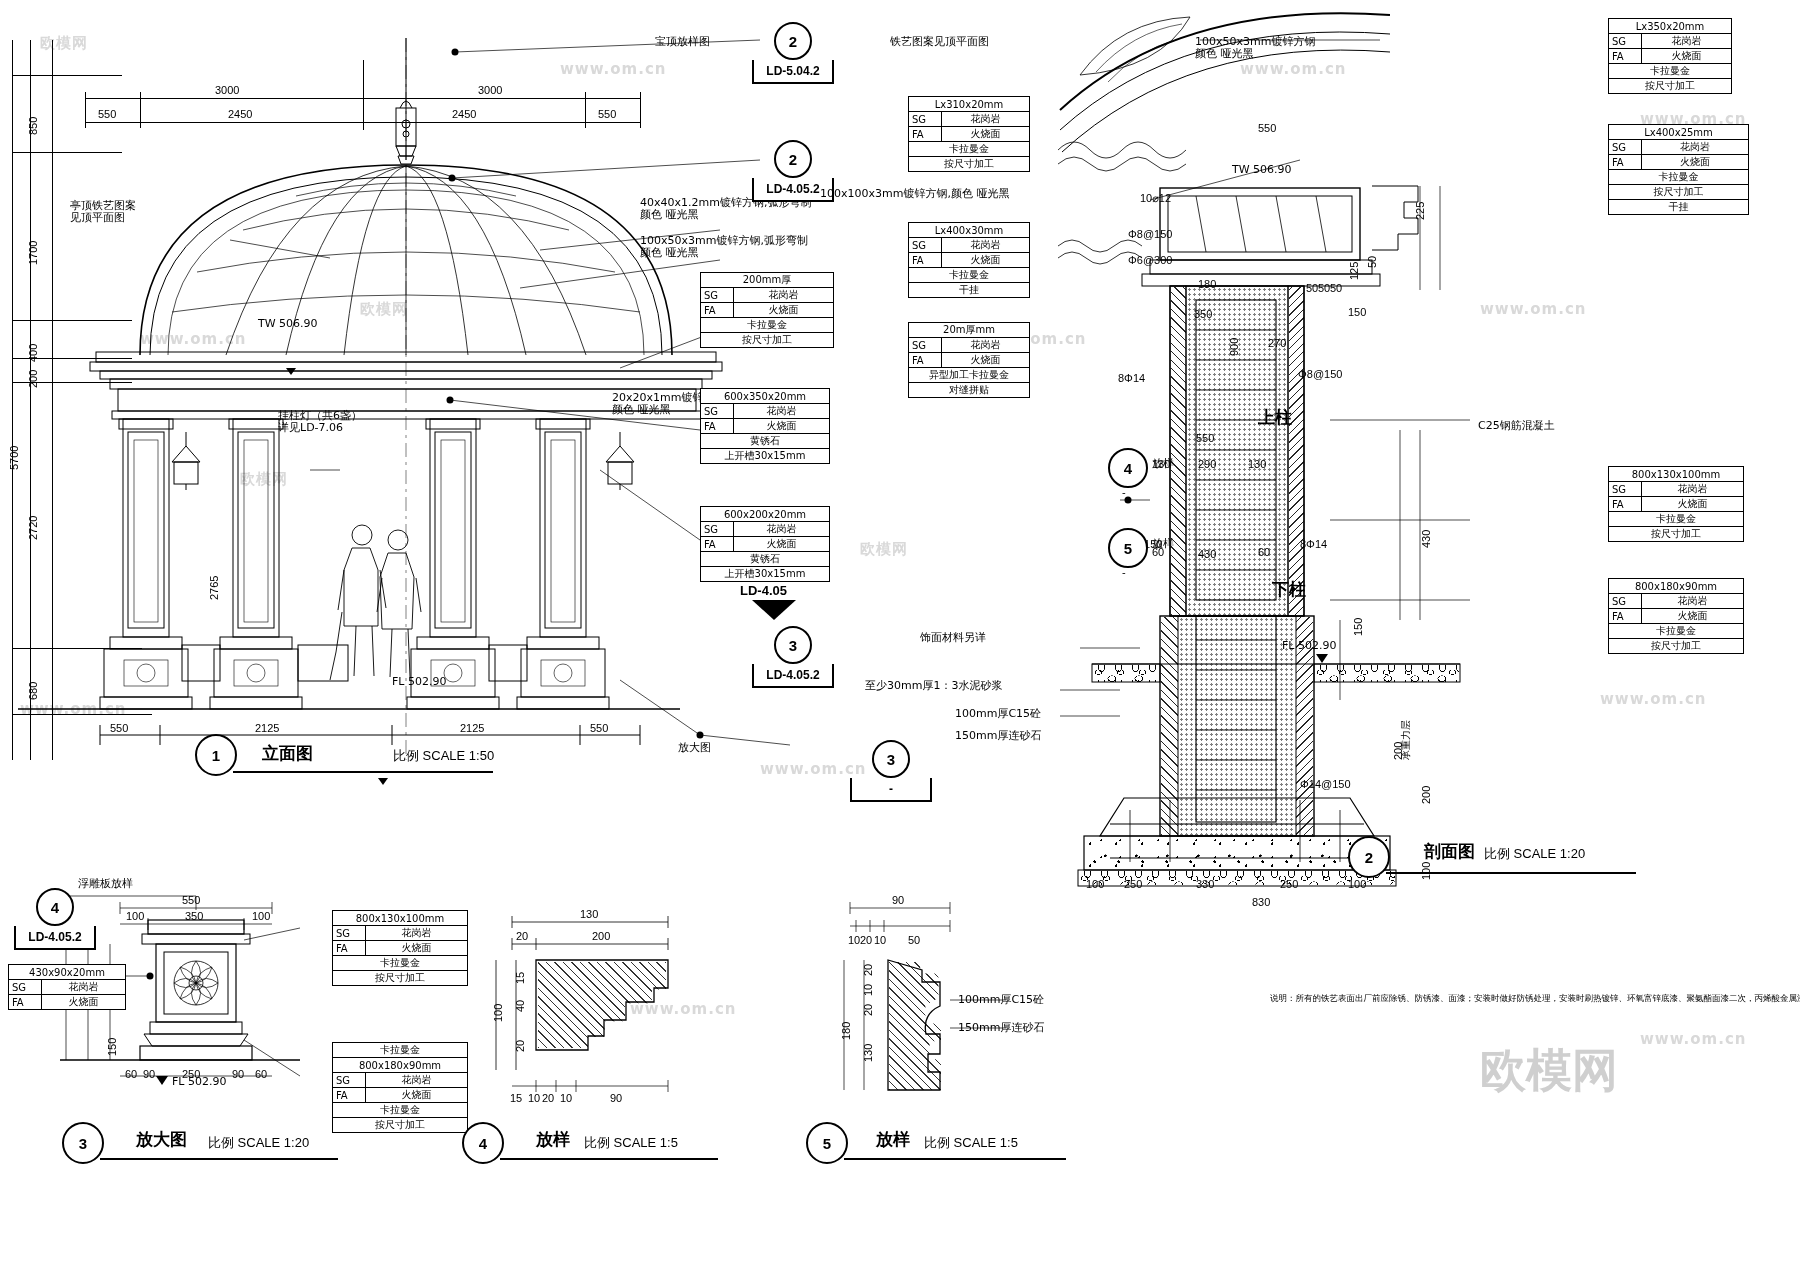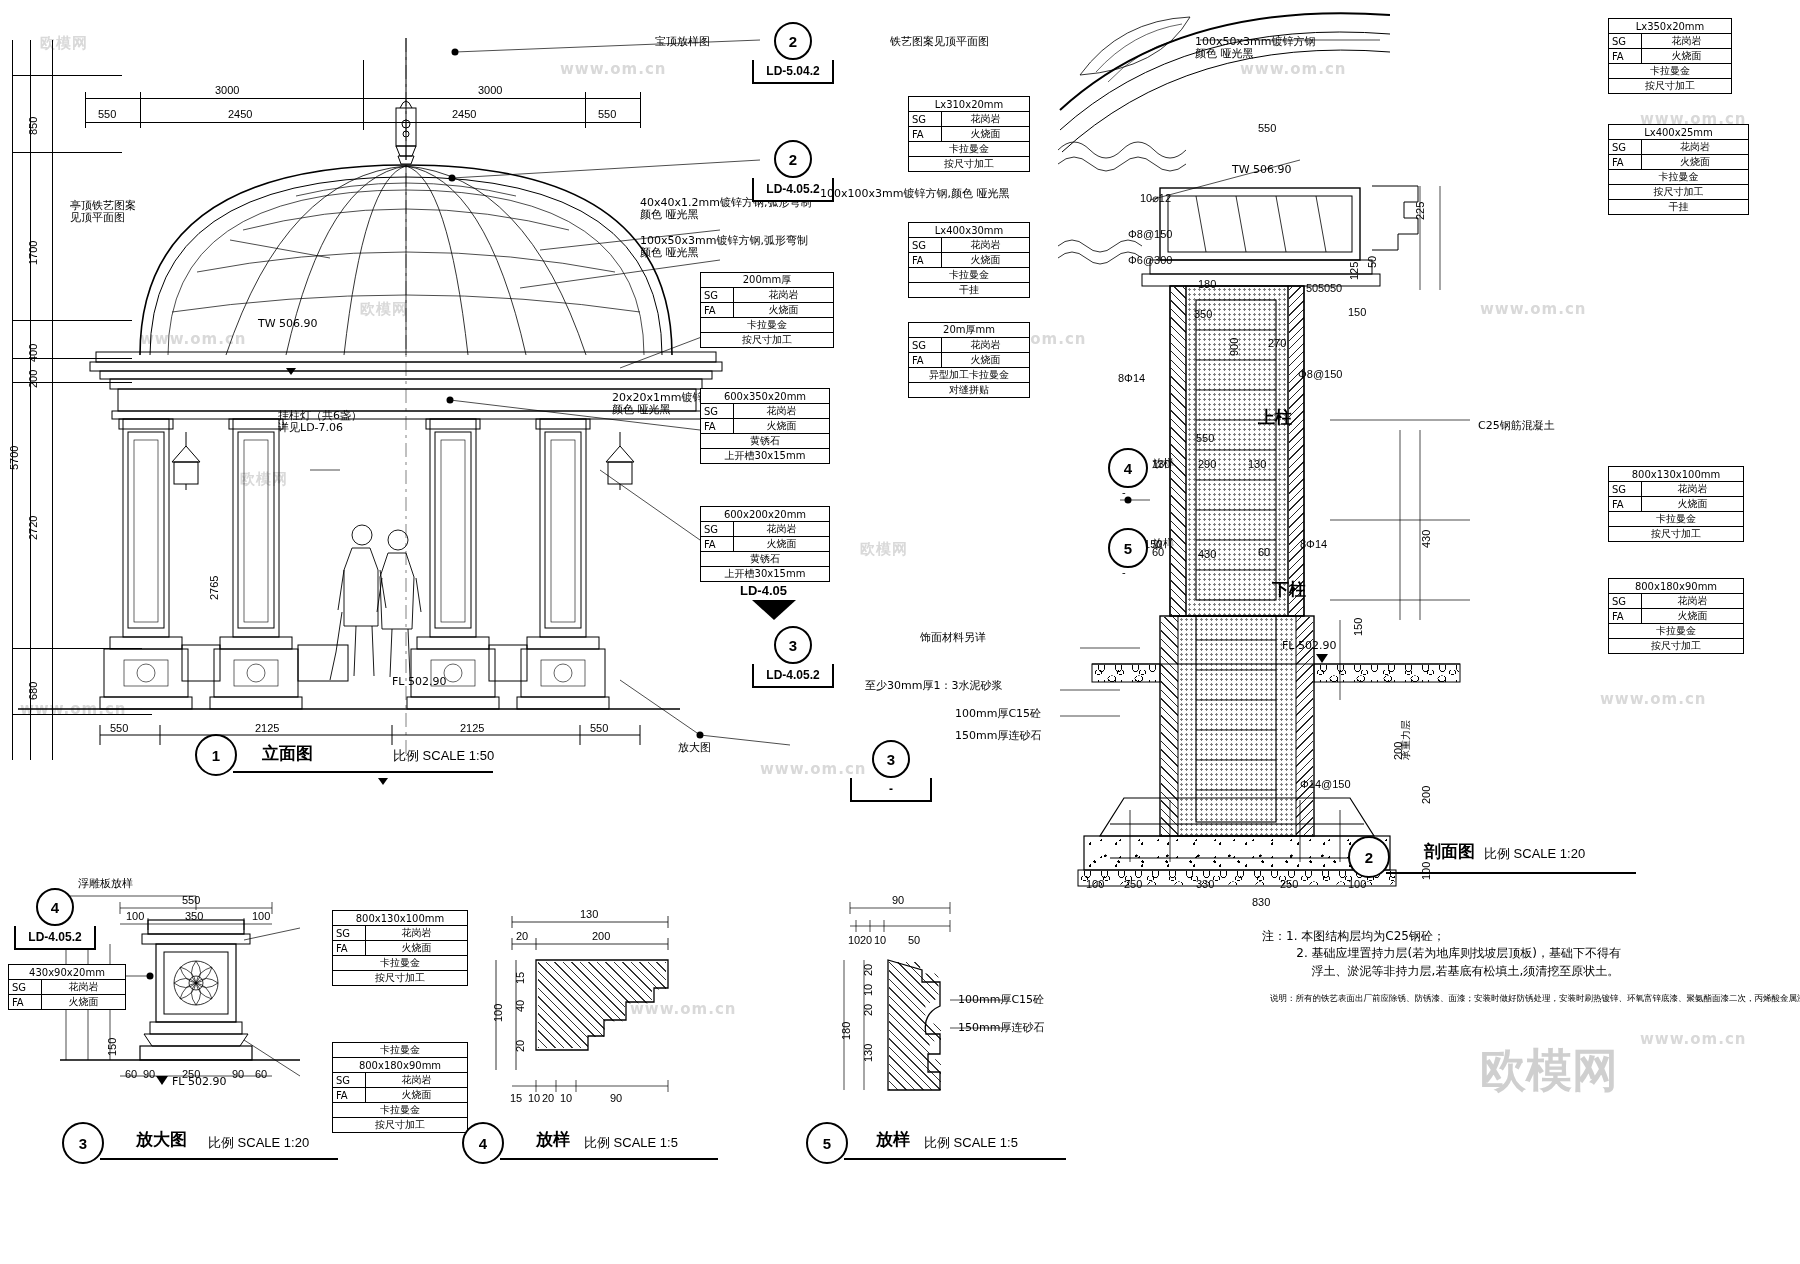--- a/index.html
+++ b/index.html
@@ -715,23 +715,20 @@
         </tr>
     <tr>
           <td class="full" colspan="2">卡拉曼金</td>
         </tr>
     <tr>
           <td class="full" colspan="2">按尺寸加工</td>
         </tr>
   </tbody>
     </table>
 
-  <div class="txt cn" style="left:1262px;top:928px;white-space:pre;font-size:12px;line-height:1.45;">注：1. 本图结构层均为C25钢砼；
-         2. 基础应埋置持力层(若为地库则找坡层顶板)，基础下不得有
-             浮土、淤泥等非持力层,若基底有松填土,须清挖至原状土。</div>
   <div class="txt cn tiny" style="left:1270px;top:992px;white-space:pre;line-height:1.5;width:420px;">说明：所有的铁艺表面出厂前应除锈、防锈漆、面漆；安装时做好防锈处理，安装时刷热镀锌、环氧富锌底漆、聚氨酯面漆二次，丙烯酸金属漆两次，颜色哑光黑。</div>
 
   <div style="position:absolute;left:0;top:880px;width:400px;height:384px;">
     <svg width="400" height="384" style="position:absolute;left:0;top:0;">
 
       <rect x="148" y="40" width="96" height="14" fill="none" stroke="#000" stroke-width="1.2"></rect>
       <rect x="142" y="54" width="108" height="10" fill="none" stroke="#000"></rect>
 
       <rect x="156" y="64" width="80" height="78" fill="none" stroke="#000" stroke-width="1.2"></rect>
       <rect x="164" y="72" width="64" height="62" fill="none" stroke="#000"></rect>

